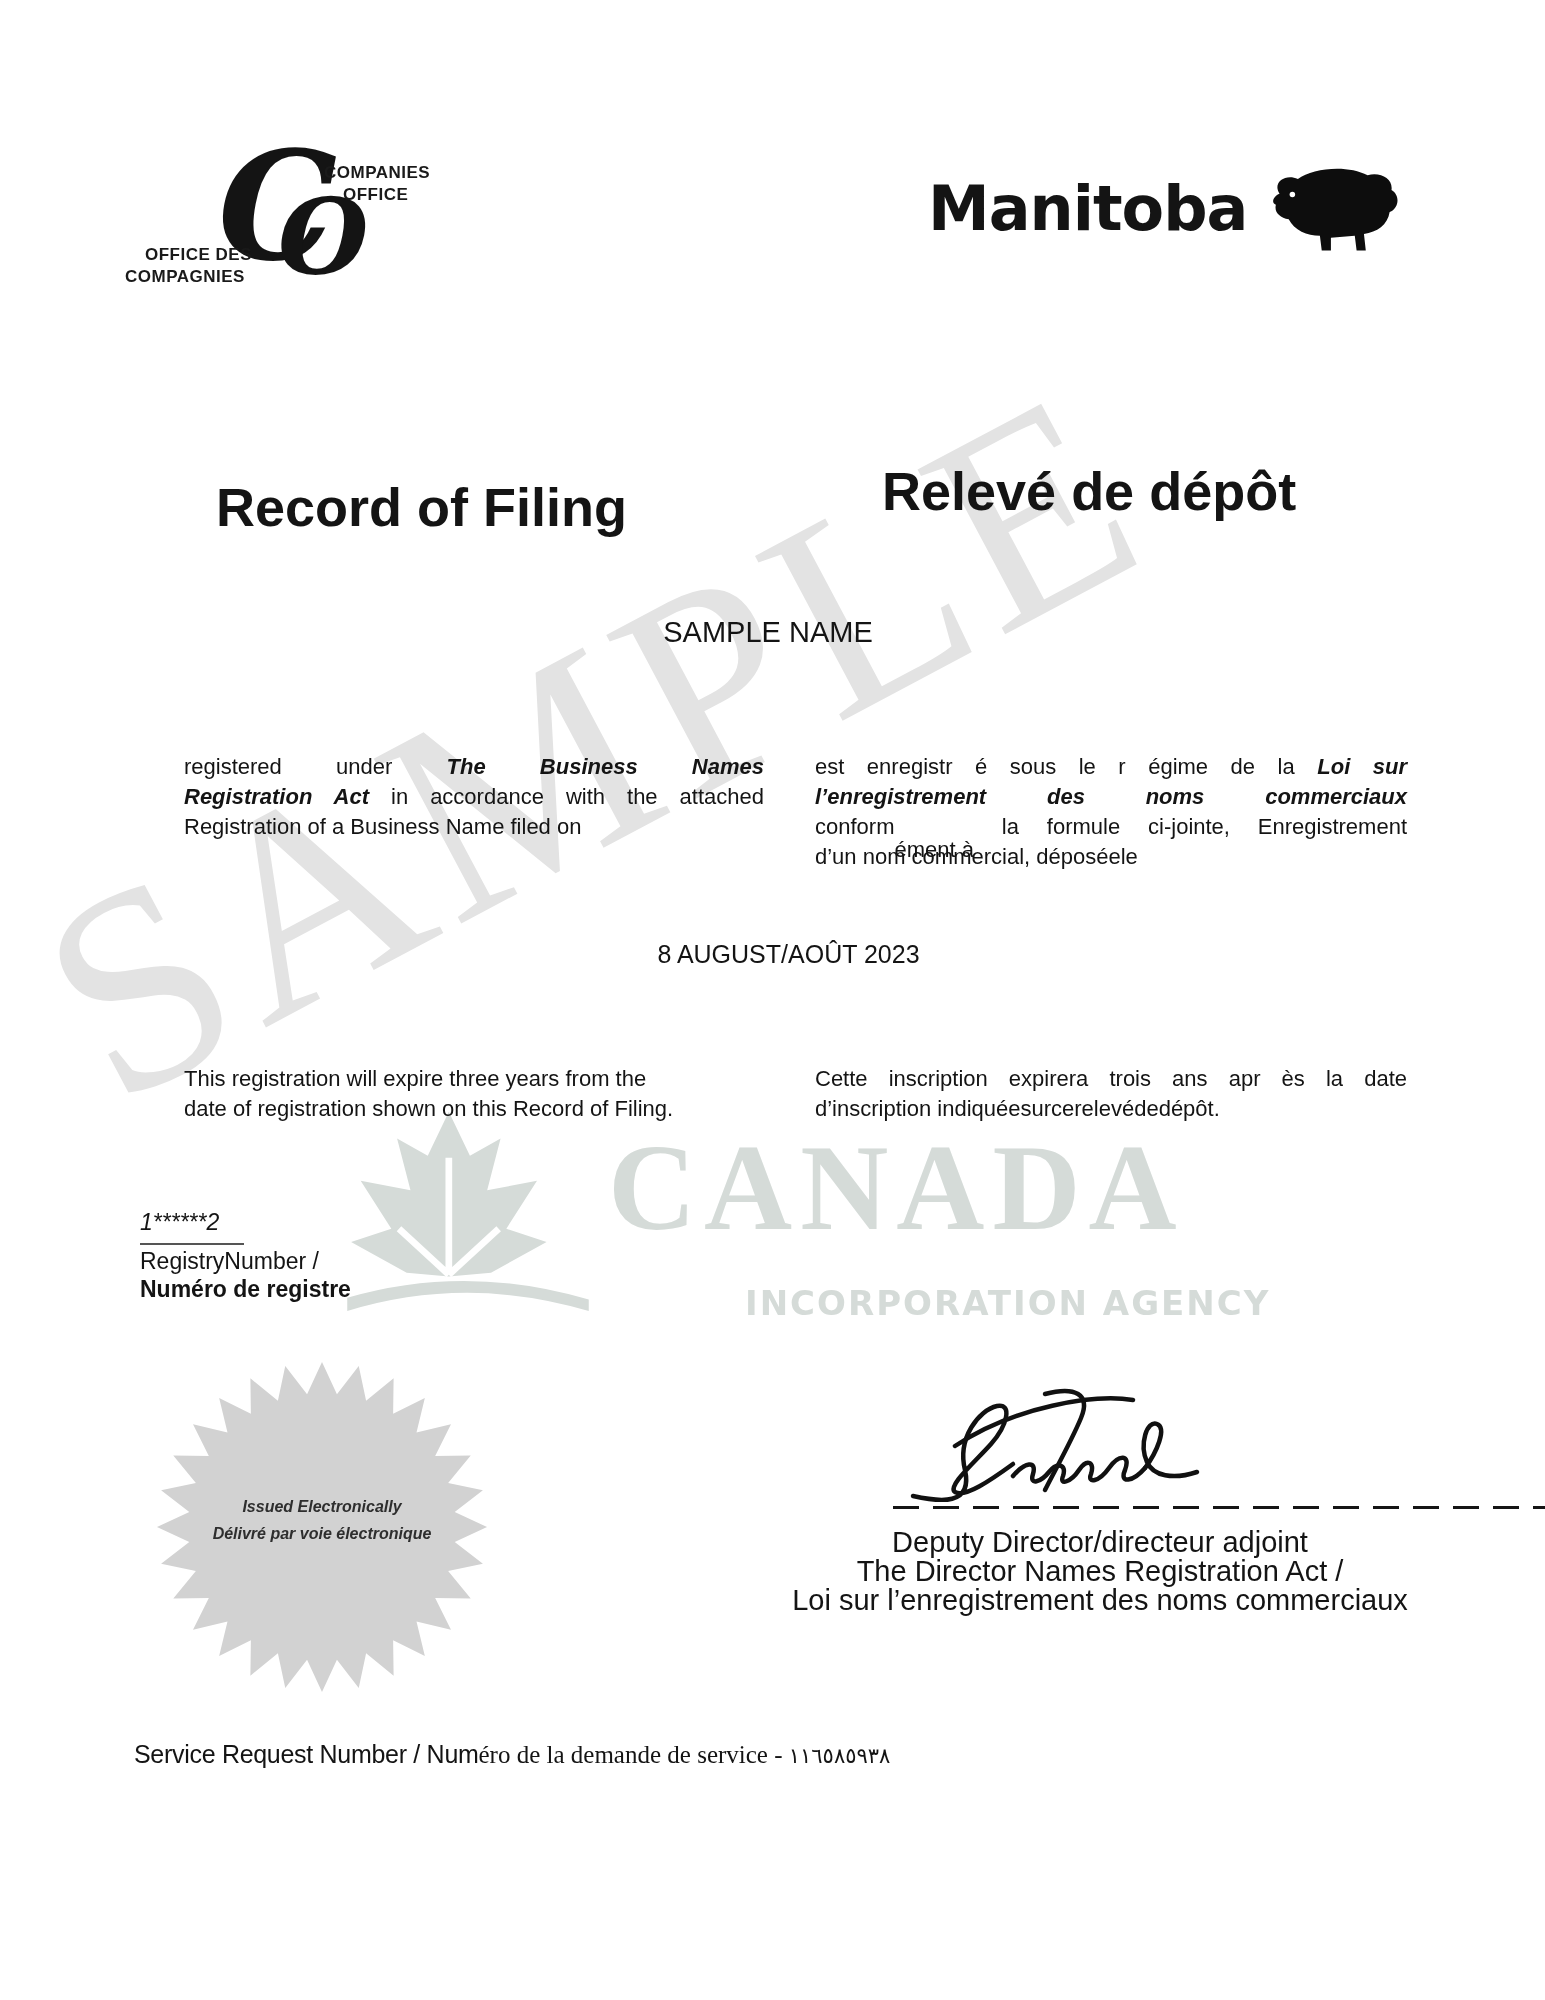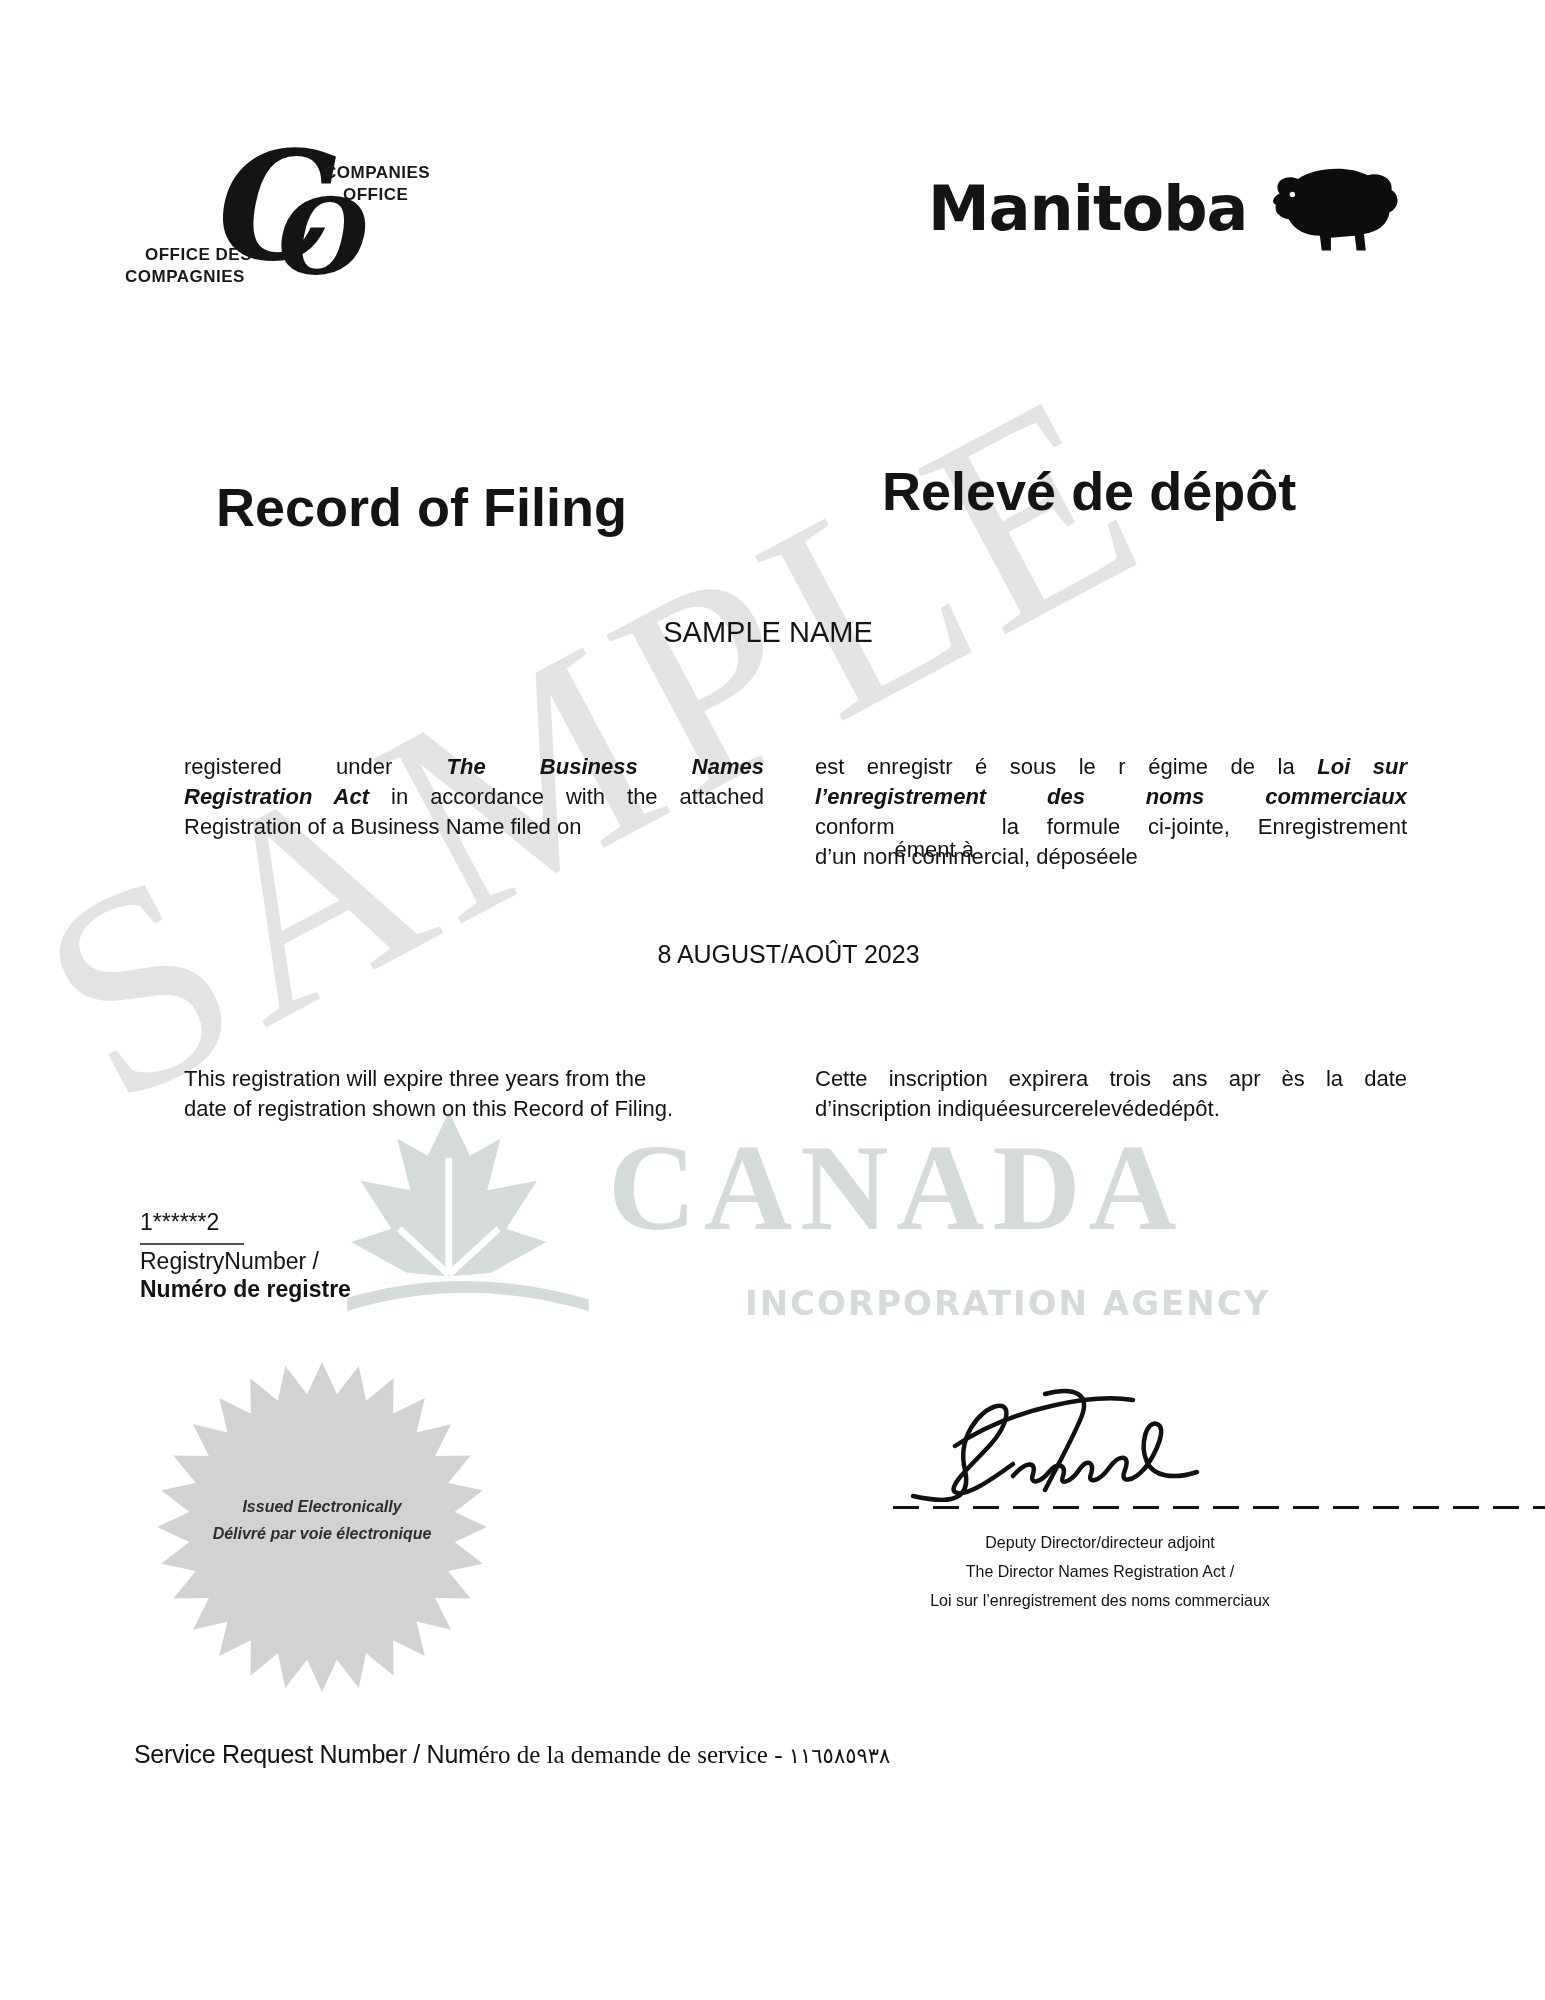--- a/index.html
+++ b/index.html
@@ -39,35 +39,35 @@
   .bi{font-weight:bold;font-style:italic;}
   .drop{display:inline-block;transform:translateY(23px);}
   .col-en{left:140px;width:580px;margin-left:44px;}
   .col-fr{left:815px;width:592px;}
   .reg-para{top:752px;}
   .exp-para{top:1064px;}
 
   .filing-date{left:16px;top:940px;width:1545px;text-align:center;font-size:25px;z-index:2;}
 
   
-  .reg-num{left:140px;top:1209px;font-size:23px;z-index:2;}
+  .reg-num{left:140px;top:1209px;font-size:23px;z-index:2;font-style:italic;}
   .reg-rule{left:140px;top:1243px;width:104px;height:2px;background:#555;z-index:2;}
   .reg-lab1{left:140px;top:1248px;font-size:23px;z-index:2;}
   .reg-lab2{left:140px;top:1276px;font-size:23px;z-index:2;font-weight:bold;}
 
   
   .seal-svg{left:155px;top:1360px;z-index:1;}
   .seal-text{left:155px;top:1493px;width:334px;text-align:center;z-index:2;
     font-style:italic;font-weight:bold;font-size:16px;line-height:27px;color:#2e2e2e;}
 
   
   .sig-dash{left:893px;top:1506px;width:652px;height:3px;z-index:2;
     background:repeating-linear-gradient(90deg,#151515 0 26px,transparent 26px 40px);}
   .sig-svg{left:895px;top:1384px;z-index:3;}
-  .sig-caption{left:740px;top:1528px;width:720px;text-align:center;font-size:16px;
+  .sig-caption{left:740px;top:1528px;width:720px;text-align:center;font-size:29px;
     line-height:29px;z-index:2;}
 
   
   .svc{left:134px;top:1740px;z-index:2;white-space:nowrap;}
   .svc-sans{font-family:"Liberation Sans",sans-serif;font-size:25px;letter-spacing:-0.3px;}
   .svc-serif{font-family:"Liberation Serif",serif;font-size:25px;}
   .svc-num{font-family:"DejaVu Sans",sans-serif;font-size:21px;}
 </style>
 </head>
 <body>

